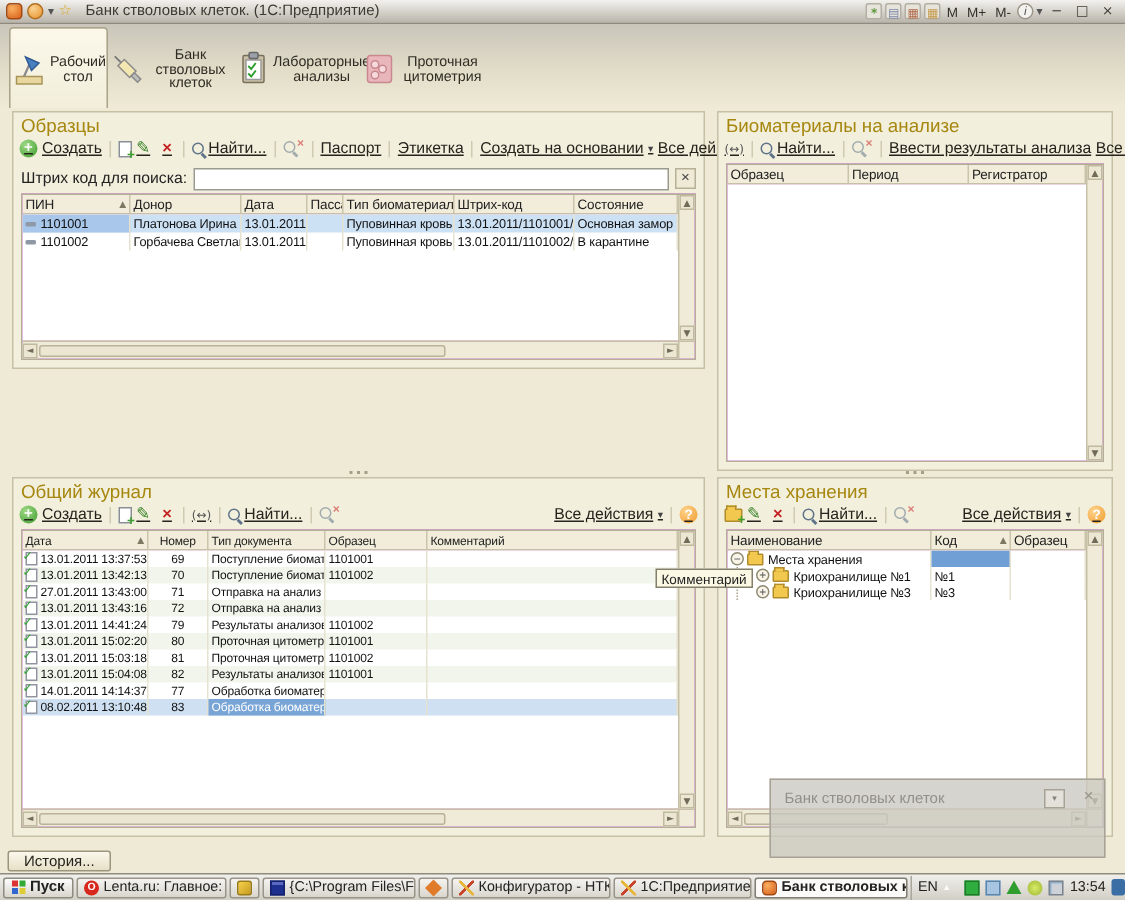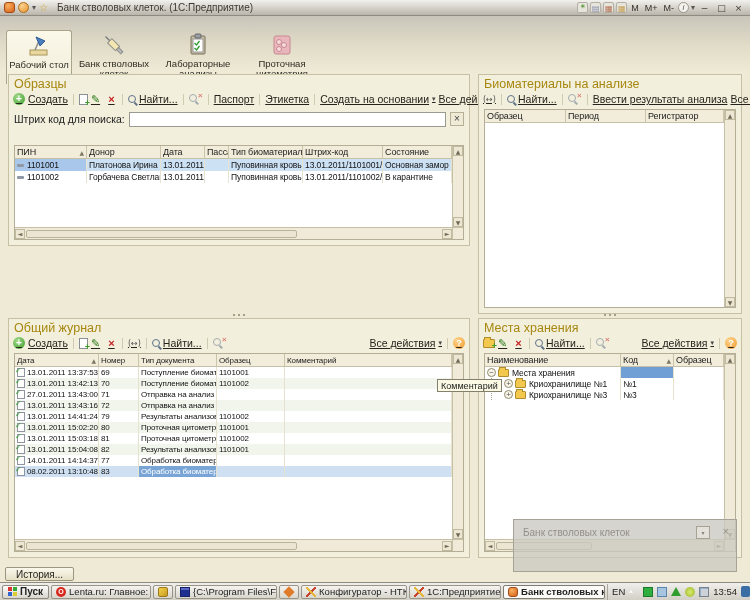--- a/index.html
+++ b/index.html
@@ -26,21 +26,21 @@
   .ti4::before { content:"▦"; color:#c59a4a; }
   .mem { font-size:9px; padding:0 2px; color:#33302a; }
   .info { width:11px; height:11px; border-radius:50%; background:#f4f2ee; border:1px solid #9a968a;
           color:#555; font-size:8px; font-style:italic; text-align:center; line-height:9px; }
   .wbtn { width:15px; height:12px; display:flex; align-items:center; justify-content:center;
           font-size:9px; color:#3f3c35; font-family:"DejaVu Sans",sans-serif; }
 
   
   .tabstrip { position:absolute; left:0; top:16px; width:750px; height:56px;
     background:linear-gradient(#c9c5ba,#e2ddc8 55%,#efead6); display:flex; padding-left:6px; }
-  .tab { width:84px; height:54px; margin-top:14px; display:flex; flex-direction:column; align-items:center;
+  .tab { width:84px; height:54px; margin-top:2px; display:flex; flex-direction:row; align-items:center;
     padding-top:2px; font-size:9.5px; line-height:1.05; text-align:center; color:#2f2c24; }
   .tab.active { width:66px; background:linear-gradient(#fbf8ea,#f2eedb); border:1px solid #a9a489;
     border-bottom:none; border-radius:3px 3px 0 0; }
   .tab svg { flex:none; }
   .tab .lbl { margin-top:1px; }
 
   
   .panel { position:absolute; background:#f3efdd; border:1px solid #c6c0a4; }
   #samples { left:8px;  top:74px;  width:462px; height:172px; }
   #bio     { left:478px; top:74px;  width:264px; height:240px; }
@@ -80,36 +80,36 @@
   .ico-folderadd::after { content:"+"; position:absolute; right:-3px; bottom:-4px; color:#3f9e2d; font-weight:bold; font-size:9px; }
 
   
   .search-row { position:absolute; left:5px; right:5px; top:36px; height:16px; display:flex; align-items:center; gap:4px; font-size:10.5px; }
   .search-row input { flex:1; height:15px; border:1px solid #9a9a90; background:#fff; font-size:10px; padding:0 3px; }
   .clear-btn { width:14px; height:14px; flex:none; background:#efead6; border:1px solid #b5b096;
     font-size:10px; line-height:12px; text-align:center; color:#444; }
 
   
   .grid { position:absolute; left:5px; right:5px; bottom:5px; top:34px; border:1px solid #b3ae95; background:#d946ef; }
-  #samples .grid { top:54px;margin-top:16px; }
+  #samples .grid { top:54px; }
   .gh { position:absolute; top:0; left:0; right:11px; height:13px; display:flex;
     background:#f2edda; border-bottom:1px solid #c6c1a6; }
   .gh .c { font-size:9px; border-right:1px solid #c9c4aa; color:#222; }
   .rows { position:absolute; top:13px; left:0; right:11px; bottom:12px; overflow:hidden; background:#fff; }
   #bio .rows { bottom:0; }
   .row { display:flex; height:11px; }
   #samples .row { height:12px; }
   #journal .row:nth-child(even) { background:#f2f5ec; }
   .c { padding:0 2px; border-right:1px solid #e6e2d0; display:flex; align-items:center;
     white-space:nowrap; overflow:hidden; font-size:8.5px; letter-spacing:-0.1px; color:#111; flex:none; }
   #journal .c { font-size:8px; }
   .sort { margin-left:auto; font-size:6px; color:#7d7861; font-family:"DejaVu Sans",sans-serif; }
 
   .s-pin{width:72px}.s-donor{width:74px}.s-date{width:44px}.s-pass{width:24px}.s-type{width:74px}.s-bar{width:80px}.s-state{flex:1}
-  .j-date{width:84px}.j-num{width:40px;justify-content:flex-start}.j-doc{width:78px}.j-smp{width:68px}.j-com{flex:1}
+  .j-date{width:84px}.j-num{width:40px;justify-content:center}.j-doc{width:78px}.j-smp{width:68px}.j-com{flex:1}
   .b-smp{width:81px}.b-per{width:80px}.b-reg{flex:1}
   .st-name{width:136px}.st-code{width:53px}.st-smp{flex:1}
 
   #samples .row.sel { background:#cde1f5; }
   #samples .row.sel .s-pin { background:#a8c7eb; }
   #journal .row.sel { background:#cfe0f2; }
   #journal .row.sel .j-doc { background:#79a5d6; color:#fff; }
   .code-sel { background:#6f9fd5; }
 
   .docico { width:8px; height:9px; background:#fff; border:1px solid #8f94a0; margin-right:2px; position:relative; flex:none; }

